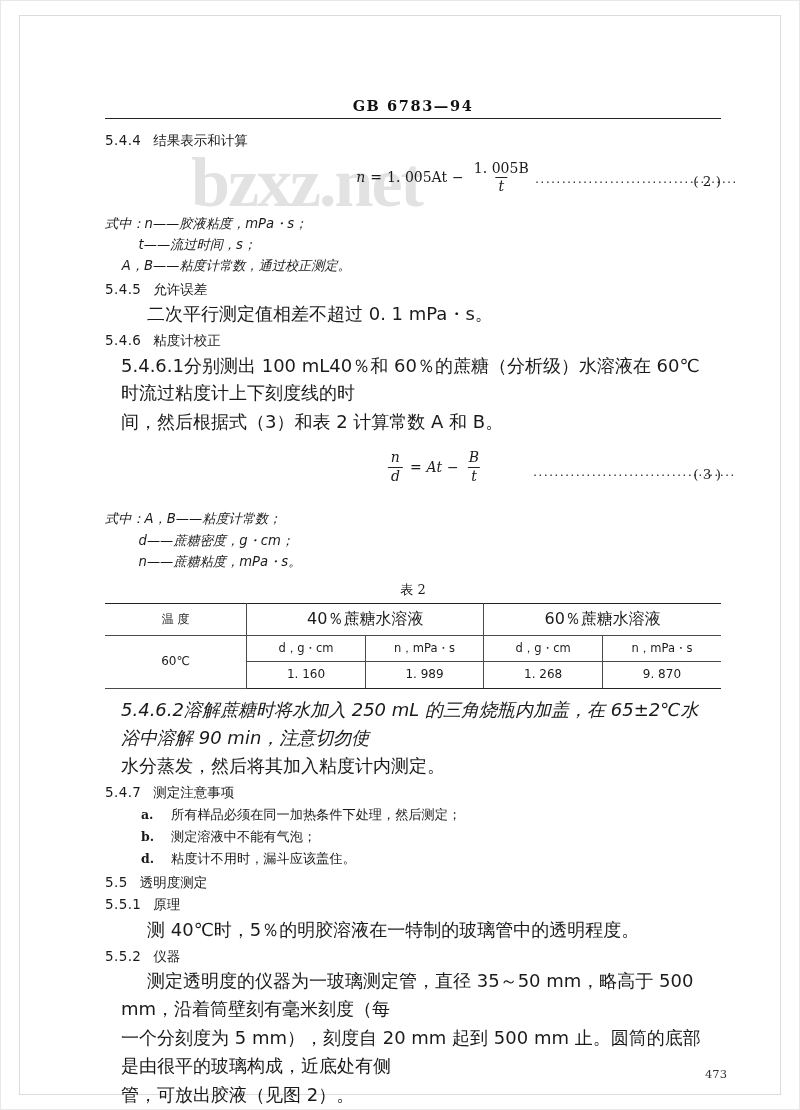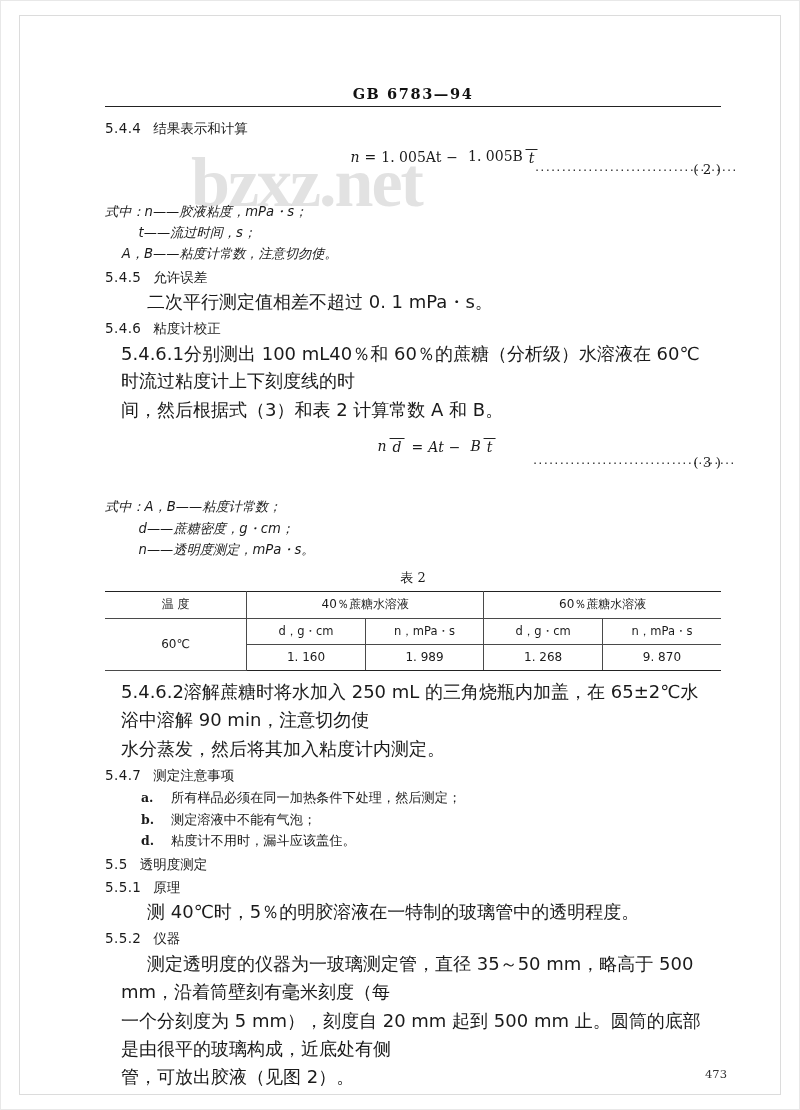--- a/index.html
+++ b/index.html
@@ -27,21 +27,21 @@
     top: 14px;
     right: 18px;
     bottom: 14px;
     border: 1px solid #dcdcdc;
     pointer-events: none;
   }
 
   .content {
     position: absolute;
     left: 104px;
-    top: 84px;
+    top: 96px;
     width: 616px;
   }
 
   
   .hdr {
     text-align: center;
     font-family: "DejaVu Serif", "Liberation Serif", serif;
     font-weight: bold;
     font-size: 14.5px;
     letter-spacing: 1.6px;
@@ -88,21 +88,21 @@
     font-size: 14px;
     display: flex;
     align-items: center;
     white-space: nowrap;
   }
   .formula.f2 { left: 340px; transform: translateX(-50%); }
   .formula.f3 { left: 330px; transform: translateX(-50%); }
   .it { font-style: italic; }
   .frac {
     display: inline-flex;
-    flex-direction: row;
+    flex-direction: column;
     align-items: center;
     vertical-align: middle;
     margin: 0 2px;
     line-height: 1.1;
   }
   .frac .nume { padding: 0 3px 1px 3px; }
   .frac .deno { padding: 1px 3px 0 3px; border-top: 1px solid #222; }
   .op { margin: 0 5px; }
 
   .dots {
@@ -144,21 +144,21 @@
     text-align: center;
     padding: 5px 2px;
     font-weight: normal;
     line-height: 1.3;
   }
   table.t2 .outer-top { border-top: 1.5px solid #222; }
   table.t2 .outer-bot { border-bottom: 1.5px solid #222; }
   .t2 .no-l { border-left: none; }
   .t2 .no-r { border-right: none; }
   .t2 .tempcell { font-size: 12px; }
-  .t2 .hcell { font-size: 12px; }
+  .t2 .hcell { font-size: 16px; }
   .t2 .sub { font-size: 11.5px; }
   .t2 .val { font-size: 12px; }
 
   
   .abc {
     font-size: 13.2px;
     line-height: 1.66;
     margin-left: 36px;
   }
   .abc .lbl {
@@ -220,21 +220,21 @@
           <span class="deno it">t</span>
         </span>
       </div>
       <div class="dots" style="left:430px;">······································</div>
       <div class="eqno">( 2 )</div>
     </div>
 
     <div class="wherelist">
       <div class="wl-row">式中：n——胶液粘度，mPa・s；</div>
       <div class="wl-row">        t——流过时间，s；</div>
-      <div class="wl-row">    A，B——粘度计常数，注意切勿使。</div>
+      <div class="wl-row">    A，B——粘度计常数，通过校正测定。</div>
     </div>
 
     <div class="clause"><span class="num">5.4.5</span><span class="ttl">允许误差</span></div>
     <div class="para indent1">二次平行测定值相差不超过 0. 1 mPa・s。</div>
 
     <div class="clause"><span class="num">5.4.6</span><span class="ttl">粘度计校正</span></div>
 
     <div class="para"><span class="num">5.4.6.1</span><span class="ttl">分别测出 100 mL40％和 60％的蔗糖（分析级）水溶液在 60℃时流过粘度计上下刻度线的时</span></div>
     <div class="para">间，然后根据式（3）和表 2 计算常数 A 和 B。</div>
 
@@ -252,21 +252,21 @@
           <span class="deno it">t</span>
         </span>
       </div>
       <div class="dots" style="left:428px;top:18px;">······································</div>
       <div class="eqno" style="top:16px;">( 3 )</div>
     </div>
 
     <div class="wherelist">
       <div class="wl-row">式中：A，B——粘度计常数；</div>
       <div class="wl-row">        d——蔗糖密度，g・cm；</div>
-      <div class="wl-row">        n——透明度测定，mPa・s。</div>
+      <div class="wl-row">        n——蔗糖粘度，mPa・s。</div>
     </div>
 
     <div class="tbl-cap">表 2</div>
     <table class="t2">
       <colgroup>
         <col style="width:23%">
         <col style="width:19.25%">
         <col style="width:19.25%">
         <col style="width:19.25%">
         <col style="width:19.25%">
@@ -286,21 +286,21 @@
         </tr>
         <tr>
           <td class="outer-bot val">1. 160</td>
           <td class="outer-bot val">1. 989</td>
           <td class="outer-bot val">1. 268</td>
           <td class="outer-bot no-r val">9. 870</td>
         </tr>
       </tbody>
     </table>
 
-    <div class="para" style="margin-top:7px;"><span class="num">5.4.6.2</span><span class="ttl">溶解蔗糖时将水加入 250 mL 的三角烧瓶内加盖，在 65±2℃水浴中溶解 90 min，注意切勿使</span></div>
+    <div class="para" style="margin-top:7px;font-style:italic;"><span class="num">5.4.6.2</span><span class="ttl">溶解蔗糖时将水加入 250 mL 的三角烧瓶内加盖，在 65±2℃水浴中溶解 90 min，注意切勿使</span></div>
     <div class="para">水分蒸发，然后将其加入粘度计内测定。</div>
 
     <div class="clause"><span class="num">5.4.7</span><span class="ttl">测定注意事项</span></div>
     <div class="abc">
       <div><span class="lbl">a.</span><span>所有样品必须在同一加热条件下处理，然后测定；</span></div>
       <div><span class="lbl">b.</span><span>测定溶液中不能有气泡；</span></div>
       <div><span class="lbl">d.</span><span>粘度计不用时，漏斗应该盖住。</span></div>
     </div>
 
     <div class="clause"><span class="num">5.5</span><span class="ttl">透明度测定</span></div>

